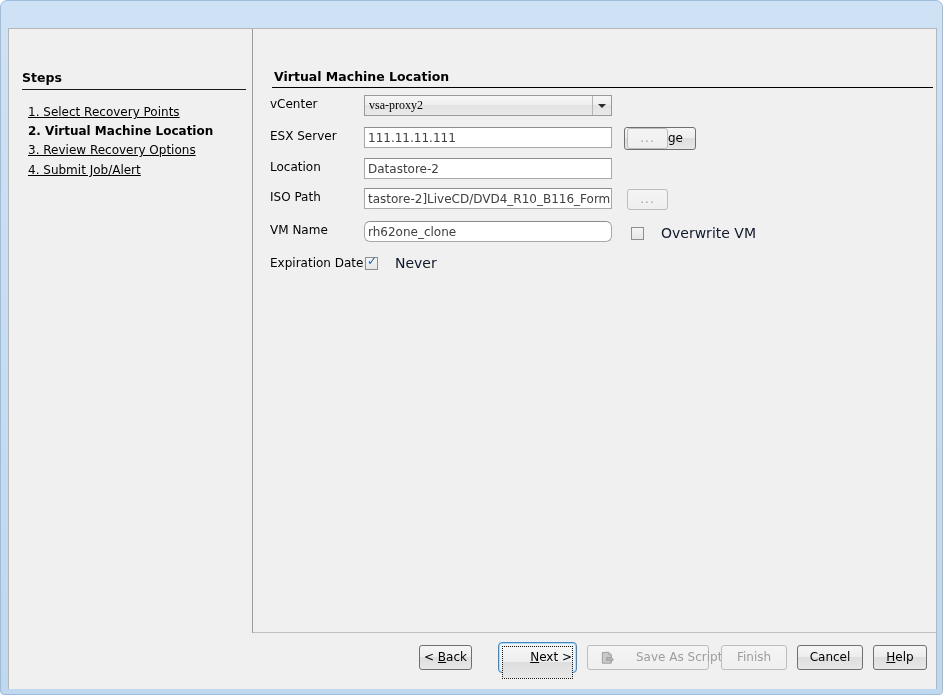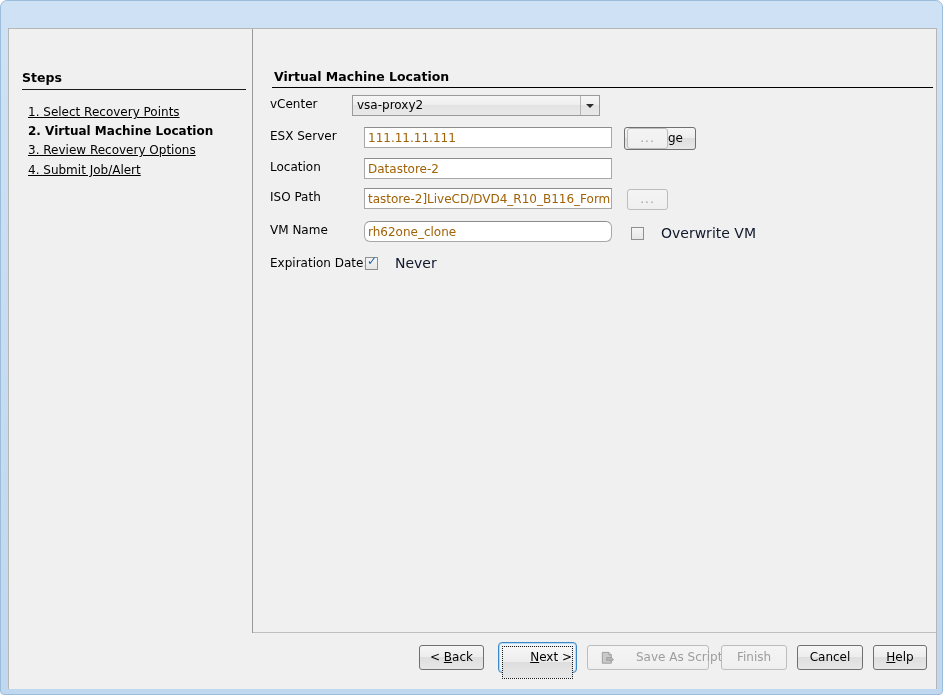--- a/index.html
+++ b/index.html
@@ -157,35 +157,36 @@
   .textbox {
     position: absolute;
     left: 110px;
     width: 248px; height: 21px;
     box-sizing: border-box;
     background: #ffffff;
     border: 1px solid #a8a8a8;
     border-top-color: #8d8d8d;
     font-family: "DejaVu Sans", "Liberation Sans", sans-serif;
     font-size: 12px;
-    color: #a16207;
+    color: #404040;
     padding: 0 0 0 3px;
     line-height: 19px;
     outline: none;
   }
 
   
   .combo {
     position: absolute;
-    left: 98px;
+    left: 110px;
     width: 248px; height: 21px;
     box-sizing: border-box;
     border: 1px solid #9a9a9a;
     background: linear-gradient(to bottom, #f6f6f6 0%, #eeeeee 48%, #e3e3e3 50%, #e9e9e9 100%);
     cursor: default;
+    font-family: Liberation Serif, serif;
   }
   .combo-text {
     position: absolute;
     left: 4px; top: 2px;
     font-size: 12px;
     color: #000000;
     white-space: nowrap;
   }
   .combo-arrowbox {
     position: absolute;
@@ -356,21 +357,21 @@
           <div class="cbox">
             <span class="tick">✓</span>
           </div>
           <div class="cbox-label">Never</div>
         </div>
       </div>
     </div>
 
     <div class="footer">
 
-      <div class="btn" style="left:410px; width:65px;">&lt; <span class="mn">B</span>ack</div>
+      <div class="btn" style="left:410px; width:53px;">&lt; <span class="mn">B</span>ack</div>
 
       <div class="btn-focus" style="left:489px;">
         <div class="inner"><span class="mn">N</span>ext &gt;</div>
       </div>
 
       <div class="btn disabled" style="left:578px; width:122px; text-align:left; padding-left:48px;">
         <svg class="script-icon" viewBox="0 0 16 16" xmlns="http://www.w3.org/2000/svg">
           <path d="M2.5 1.5 h7 l2.5 2.5 v9 h-9.5 z" fill="#c9c9c9" stroke="#9a9a9a" stroke-width="1"></path>
           <path d="M9.5 1.5 v2.5 h2.5" fill="#ededed" stroke="#9a9a9a" stroke-width="1"></path>
           <path d="M7 7 h5 l2.5 2.2 l-2.5 2.2 v-1.4 h-5 z" fill="#b5b5b5" stroke="#9a9a9a" stroke-width="0.8"></path>

